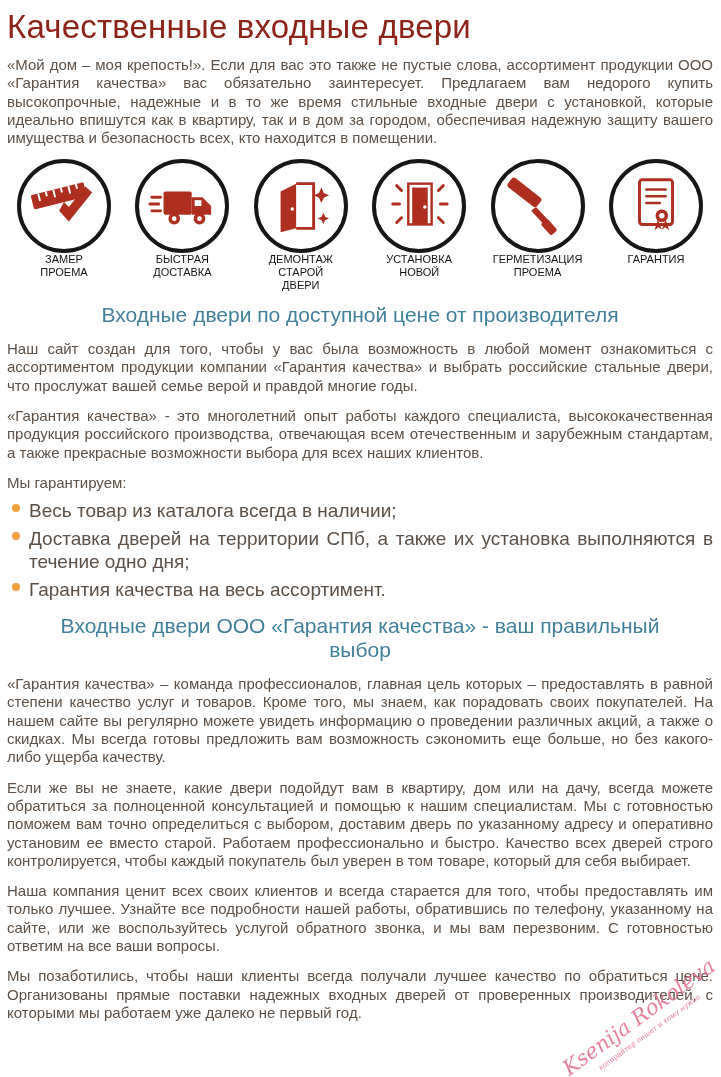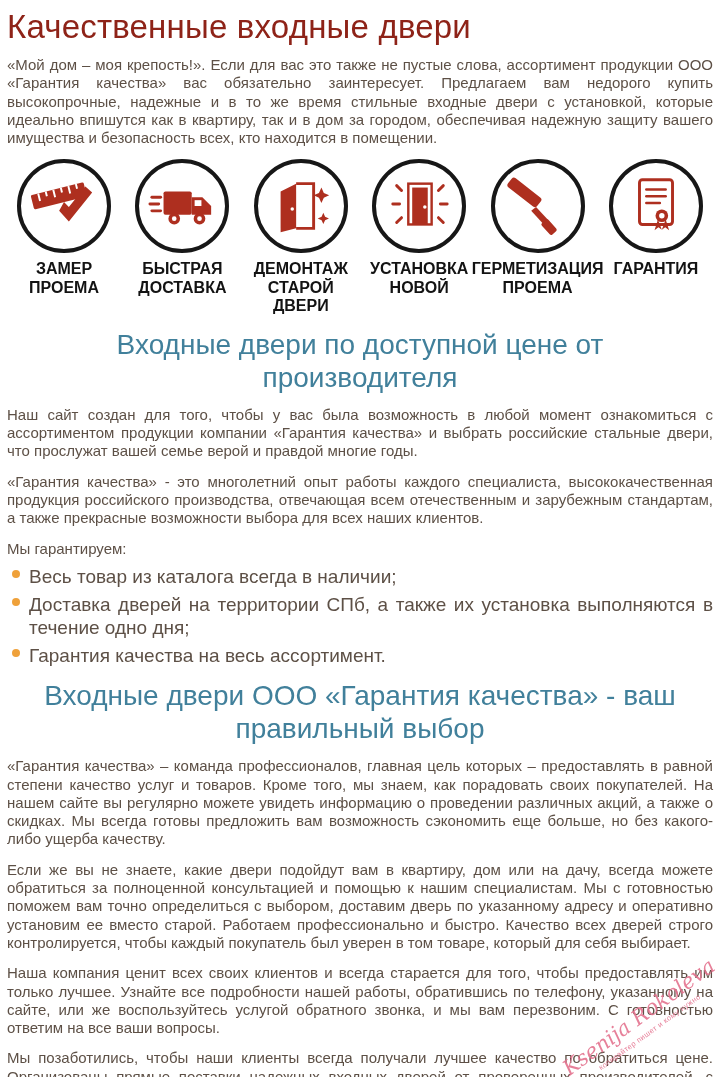--- a/index.html
+++ b/index.html
@@ -22,25 +22,25 @@
     margin:6px 0 4px;
   }
   .feature { width:114px; display:flex; flex-direction:column; align-items:center; }
   .circle {
     width:94px; height:94px; border:4px solid #171717; border-radius:50%;
     background:#fff; display:flex; align-items:center; justify-content:center;
     flex:0 0 auto;
   }
   .circle svg { width:68px; height:68px; display:block; }
   .feature-label {
-    margin-top:7px; font-size:16px; font-weight:bold; color:#131313;
+    font-size:11px; font-weight:normal; color:#131313;
     text-align:center; line-height:1.15; white-space:pre-line;
   }
   h2 {
-    font-size:28px; font-weight:400; color:#41809b; text-align:center;
+    font-size:21px; font-weight:400; color:#41809b; text-align:center;
     margin:12px 30px 12px; line-height:1.18;
   }
   .guarantee-label { font-size:15px; color:#5d5046; margin:0 0 8px; }
   ul.bullets { list-style:none; margin:0 0 6px 4px; }
   ul.bullets li {
     position:relative; padding-left:18px; font-size:19px; line-height:1.22;
     color:#5d5046; margin-bottom:5px; text-align:justify;
   }
   ul.bullets li::before {
     content:""; position:absolute; left:1px; top:5px;

